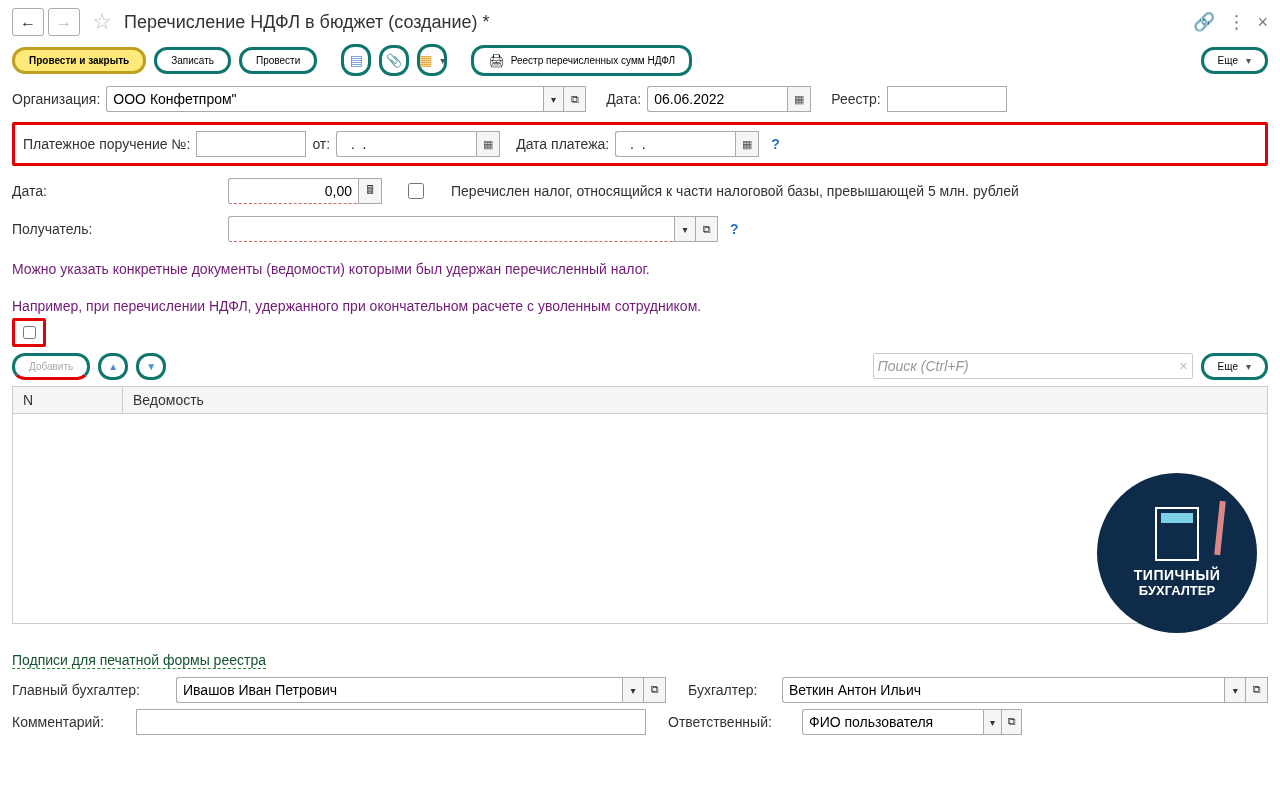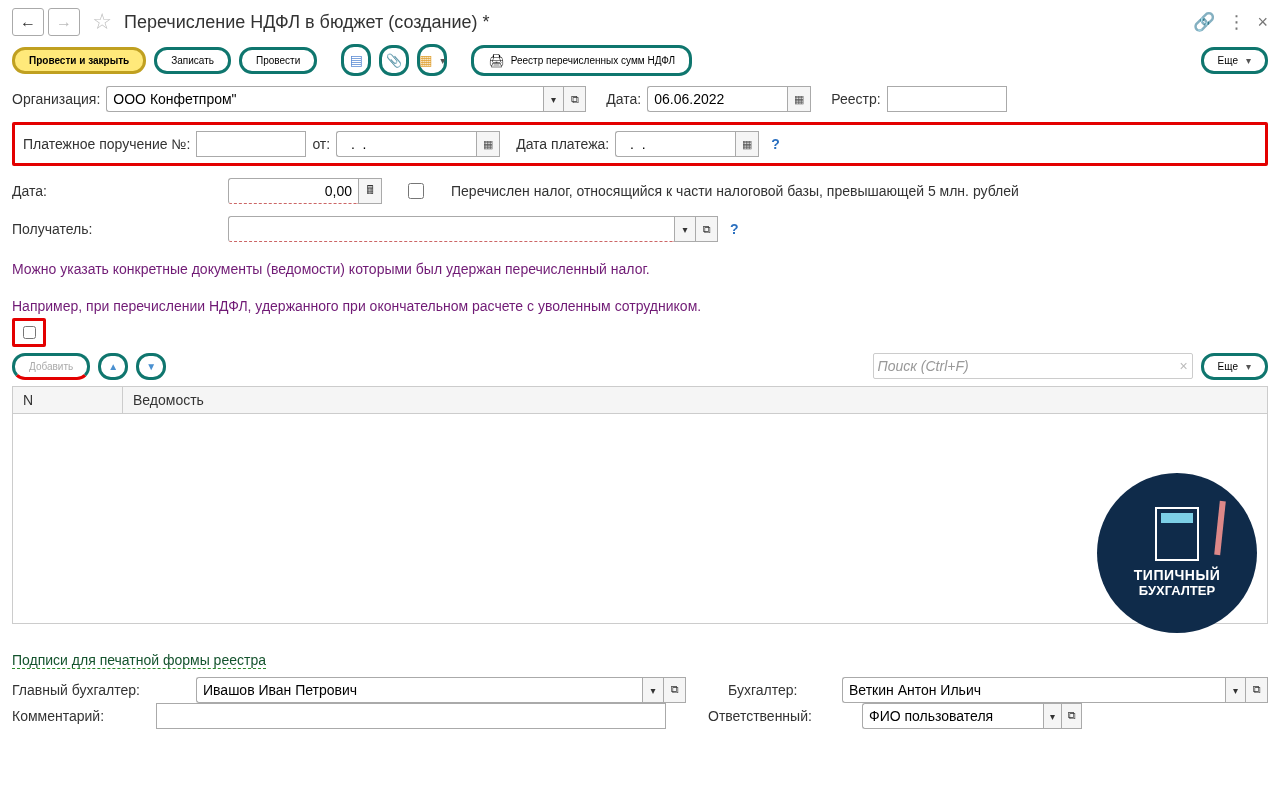--- a/index.html
+++ b/index.html
@@ -176,21 +176,22 @@
   .link-green {
     color:#14532d;
     border-bottom:1px dashed #2a8a2a;
     width:fit-content;
     cursor:pointer;
     margin-top:28px;margin-bottom:8px;
   }
   .bottom-row {
     display:flex;
     align-items:center;
-    gap:24px;
+    gap:4px;
+    margin-top:6px;
   }
   .more-btn { margin-left:auto; }
   .blue-q { color:#2a6fbf; font-weight:bold; margin-left:6px; cursor:pointer;}
   .printer-ic, .doc-ic, .clip-ic, .newdoc-ic {
     display:inline-block;
   }
   .printer-ic::before { content:"🖨"; font-size:13px;}
   .doc-ic::before{content:"▤"; color:#5b8bd4; font-size:14px;}
   .clip-ic::before{content:"📎"; font-size:13px;}
   .newdoc-ic::before{content:"▦"; color:#e0a030; font-size:14px;}

